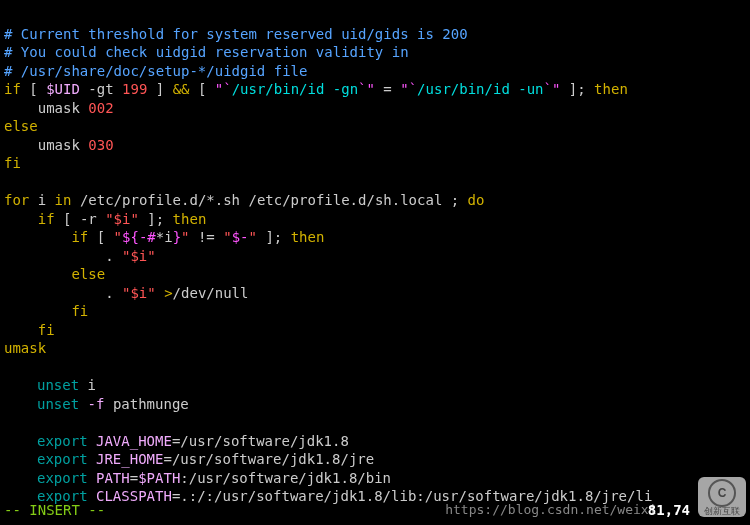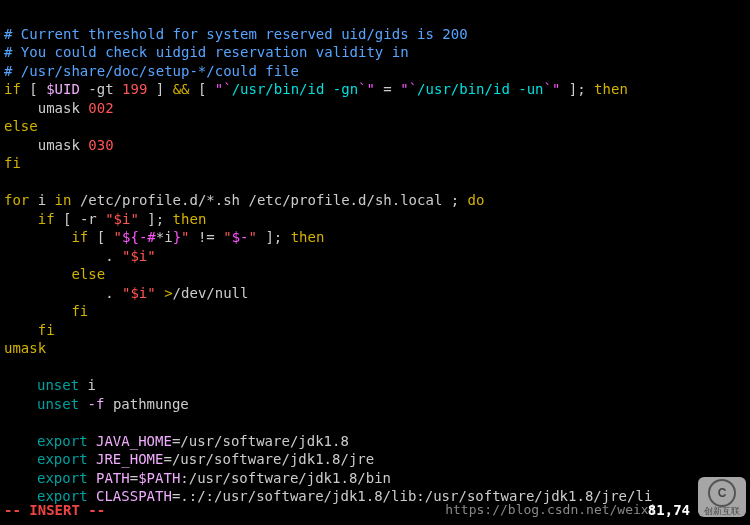--- a/index.html
+++ b/index.html
@@ -23,21 +23,21 @@
   .kw { color: #d2b200; }   
   .var { color: #f0abfc; text-align: right; }  
   .num { color: #ff5555; }  
   .str { color: #ff5555; }  
   .op  { color: #d2b200; }  
   .punc{ color: #cccccc; }
   .cmdsub { color: #ff55ff; } 
   .cmdinner { color: #00dede; } 
   .path { color: #cccccc; }
   .unset { color: #00a0a0; margin-left: 33px; }
-  .whiteb { color: #ef4444; font-weight: bold; margin-top: 10px; }
+  .whiteb { color: #84cc16; font-weight: normal; margin-top: 10px; }
   .statusline {
     position: absolute;
     left: 4px;
     right: 4px;
     bottom: 6px;
     color: #ffffff;
     font-weight: bold;
     display: flex;
     justify-content: space-between;
   }
@@ -84,21 +84,21 @@
     color: #ffffff;
     font-weight: bold;
   }
 </style>
 </head>
 <body>
 
 <div class="editor">
 <span class="comment"># Current threshold for system reserved uid/gids is 200</span>
 <span class="comment"># You could check uidgid reservation validity in</span>
-<span class="comment"># /usr/share/doc/setup-*/could file</span>
+<span class="comment"># /usr/share/doc/setup-*/uidgid file</span>
 <span><span class="kw">if</span><span class="punc"> [ </span><span class="var">$UID</span><span class="punc"> -gt </span><span class="num">199</span><span class="punc"> ] </span><span class="op">&amp;&amp;</span><span class="punc"> [ </span><span class="cmdsub">"`</span><span class="cmdinner">/usr/bin/id -gn</span><span class="cmdsub">`"</span><span class="punc"> = </span><span class="cmdsub">"`</span><span class="cmdinner">/usr/bin/id -un</span><span class="cmdsub">`"</span><span class="punc"> ]; </span><span class="kw">then</span></span>
 <span><span class="punc">    umask </span><span class="num">002</span></span>
 <span class="kw">else</span>
 <span><span class="punc">    umask </span><span class="num">030</span></span>
 <span class="kw">fi</span>
 <span> </span>
 <span><span class="kw">for</span><span class="punc"> i </span><span class="kw">in</span><span class="path"> /etc/profile.d/*.sh /etc/profile.d/sh.local ; </span><span class="kw">do</span></span>
 <span><span class="kw">    if</span><span class="punc"> [ </span><span class="punc">-r </span><span class="str">"$i"</span><span class="punc"> ]; </span><span class="kw">then</span></span>
 <span><span class="kw">        if</span><span class="punc"> [ </span><span class="str">"</span><span class="cmdsub">${-#</span><span class="punc">*</span><span class="punc">i</span><span class="cmdsub">}</span><span class="str">"</span><span class="punc"> != </span><span class="str">"</span><span class="cmdsub">$-</span><span class="str">"</span><span class="punc"> ]; </span><span class="kw">then</span></span>
 <span><span class="punc">            . </span><span class="str">"$i"</span></span>

